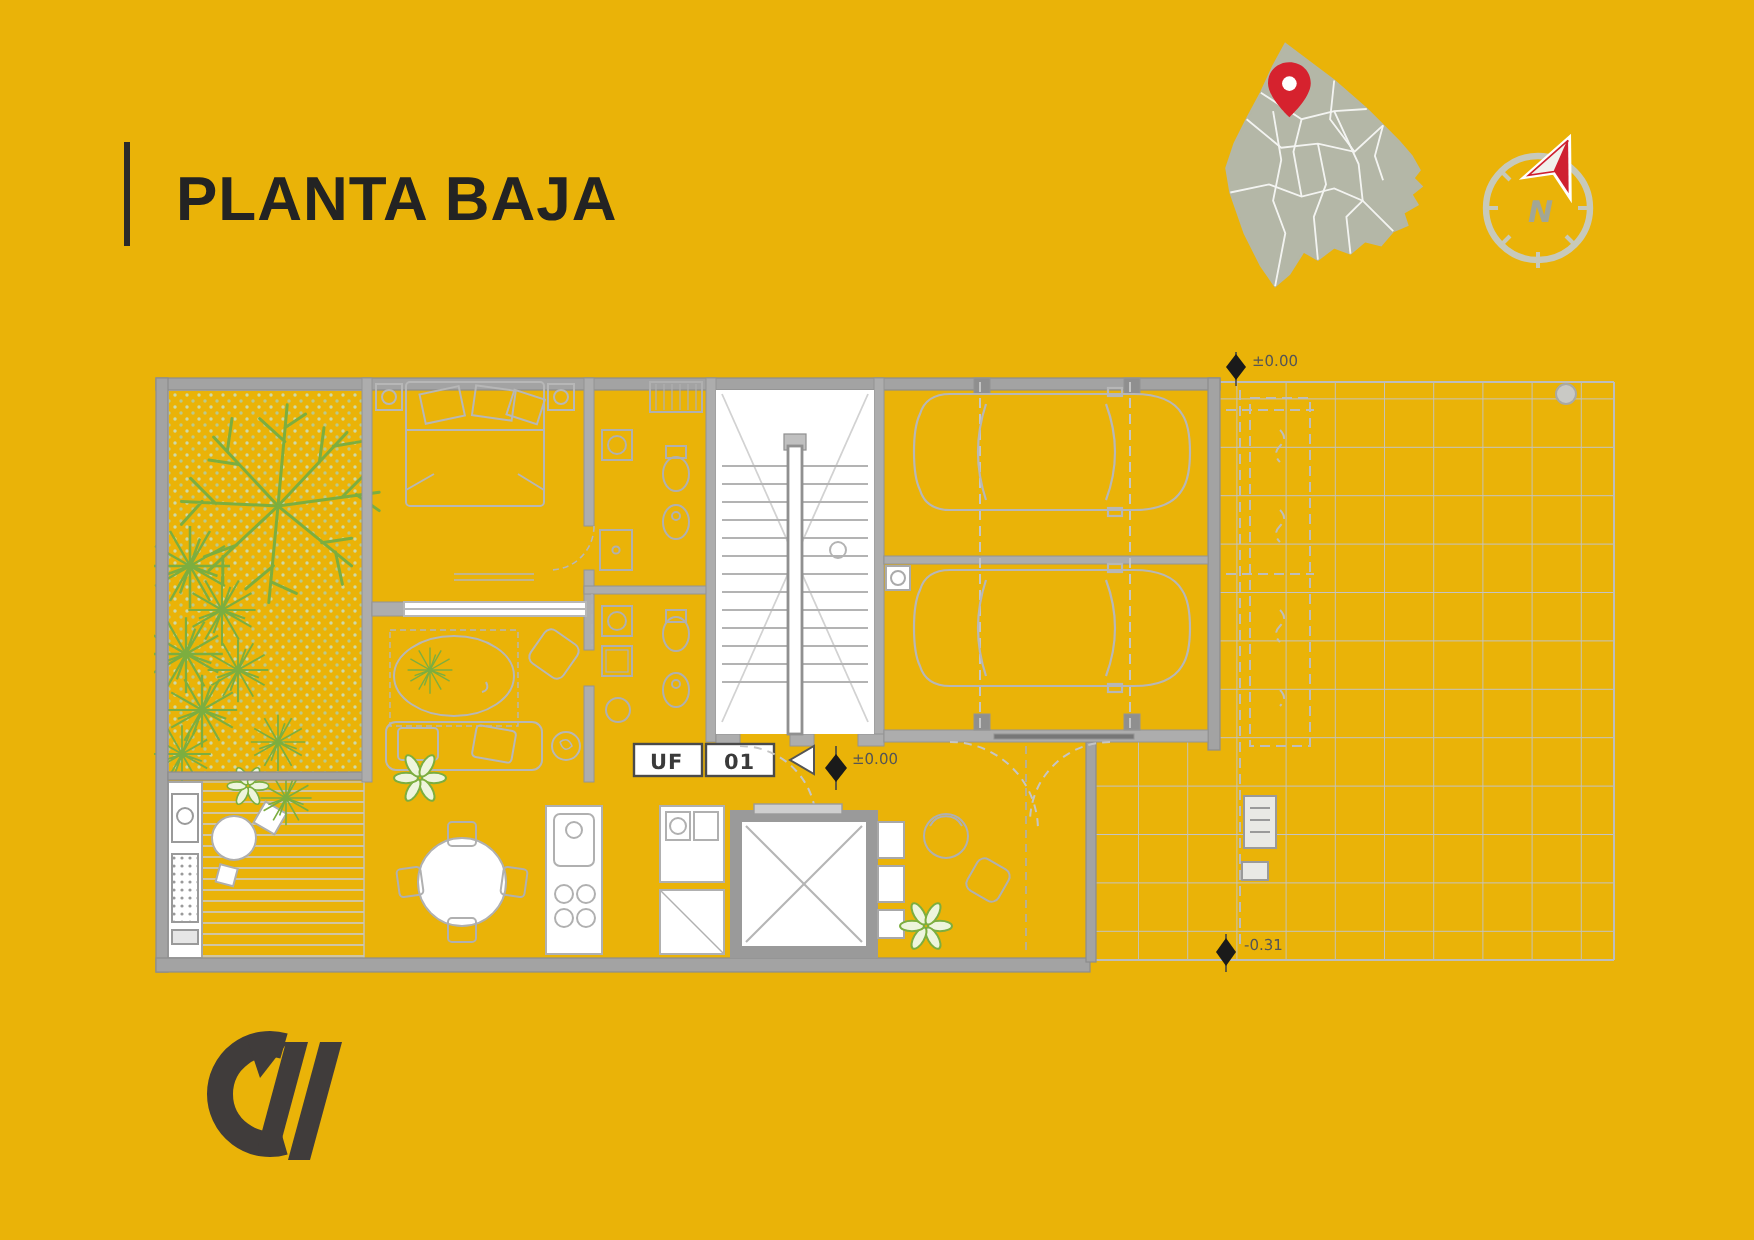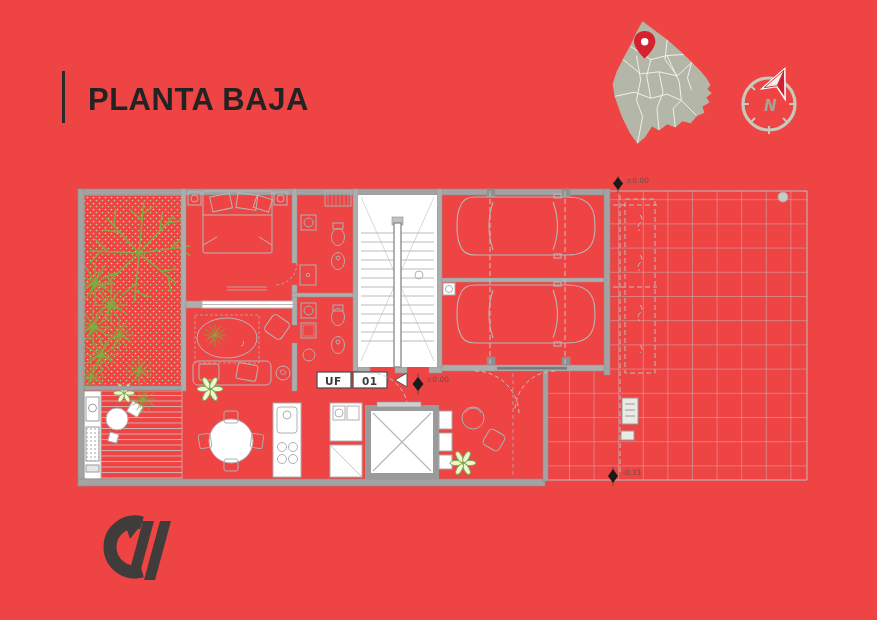--- a/index.html
+++ b/index.html
@@ -1,16 +1,16 @@
 <!DOCTYPE html>
 <html><head>
 <meta charset="utf-8">
 <style>
   html,body{margin:0;padding:0;background:#ffffff;}
-  #canvas{position:relative;width:877px;height:620px;background:#ef4444;overflow:hidden;
+  #canvas{position:relative;width:877px;height:620px;background:#eab308;overflow:hidden;
           font-family:"Liberation Sans","DejaVu Sans",sans-serif;}
   .abs{position:absolute;}
   #title-bar{left:62px;top:71px;width:3px;height:52px;background:#2a2a2a;}
   #page-title{left:88px;top:82px;font-size:31px;font-weight:700;color:#232323;letter-spacing:.5px;}
   svg text{font-family:"DejaVu Sans","Liberation Sans",sans-serif;}
   .lvl{font-size:7.5px;fill:#555;}
   .uftxt{font-size:10.5px;font-weight:bold;fill:#3a3a3a;letter-spacing:.5px;}
   .ntxt{font-size:15px;font-weight:bold;font-style:italic;fill:#a2a695;}
 </style>
 </head>

